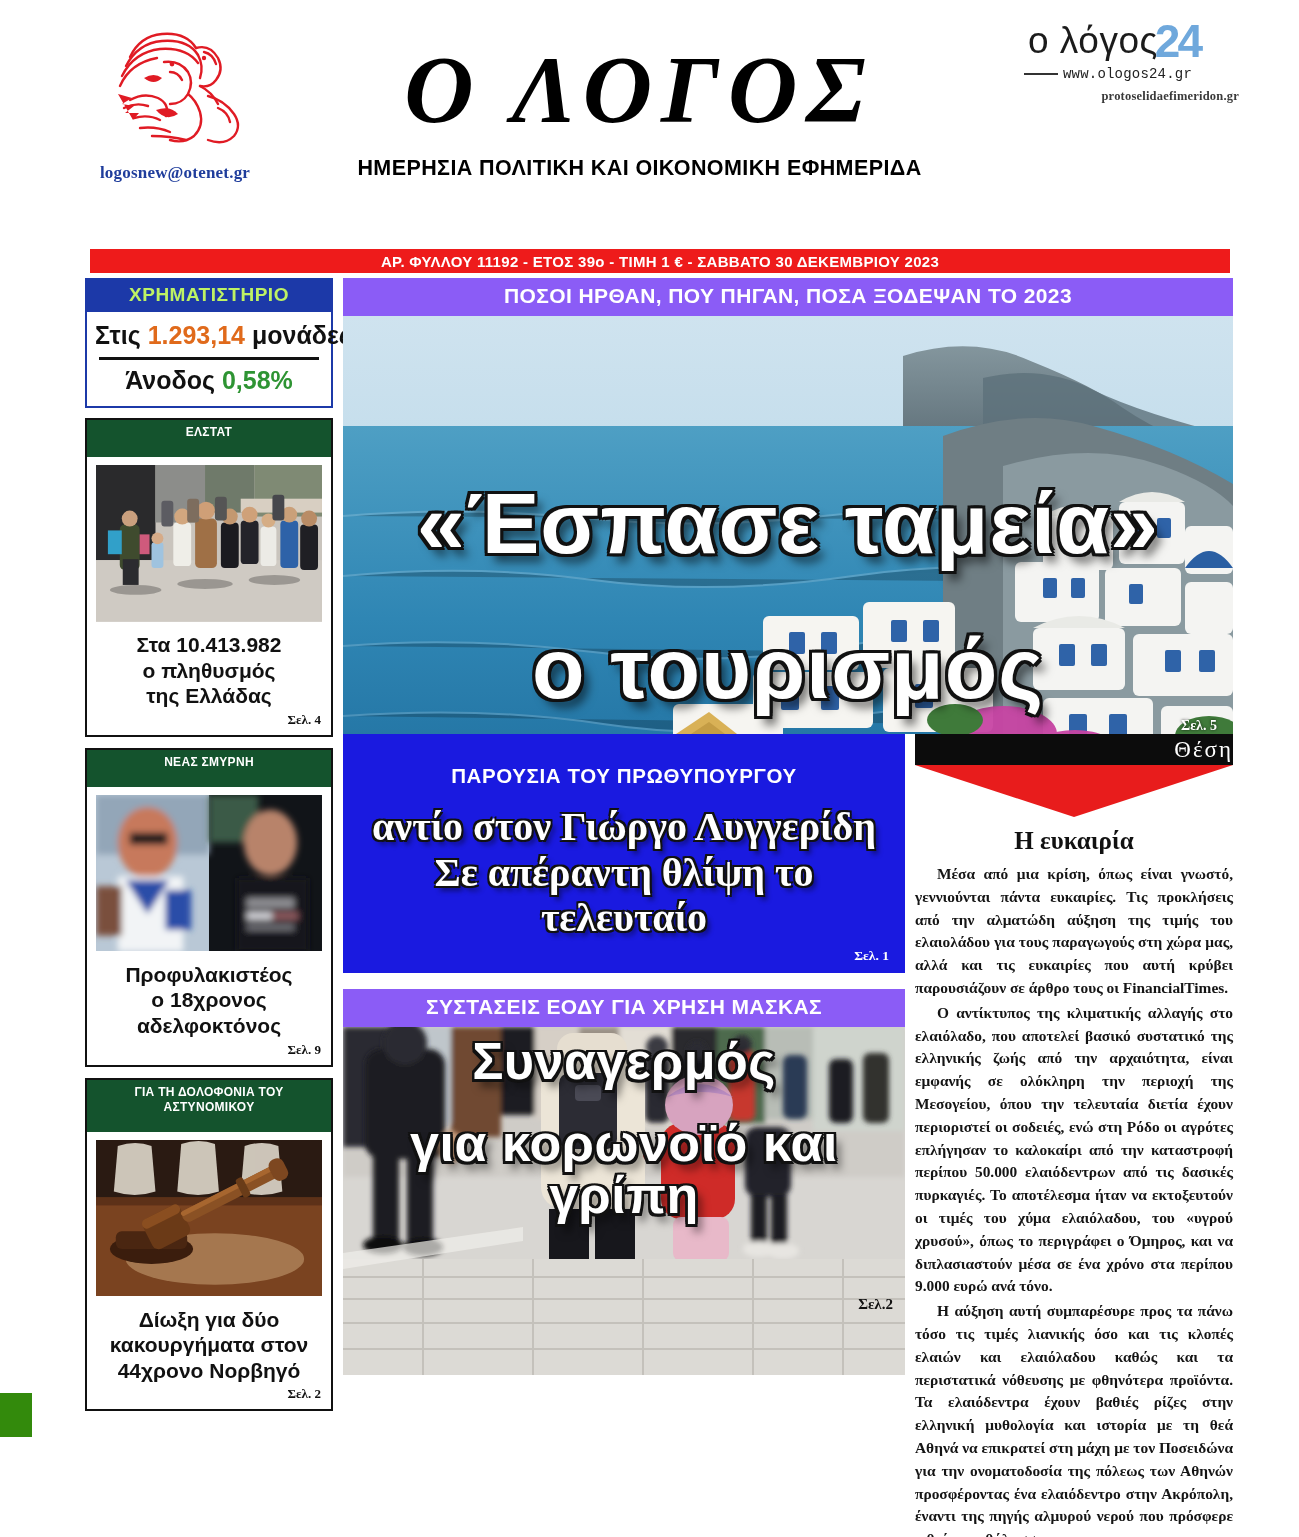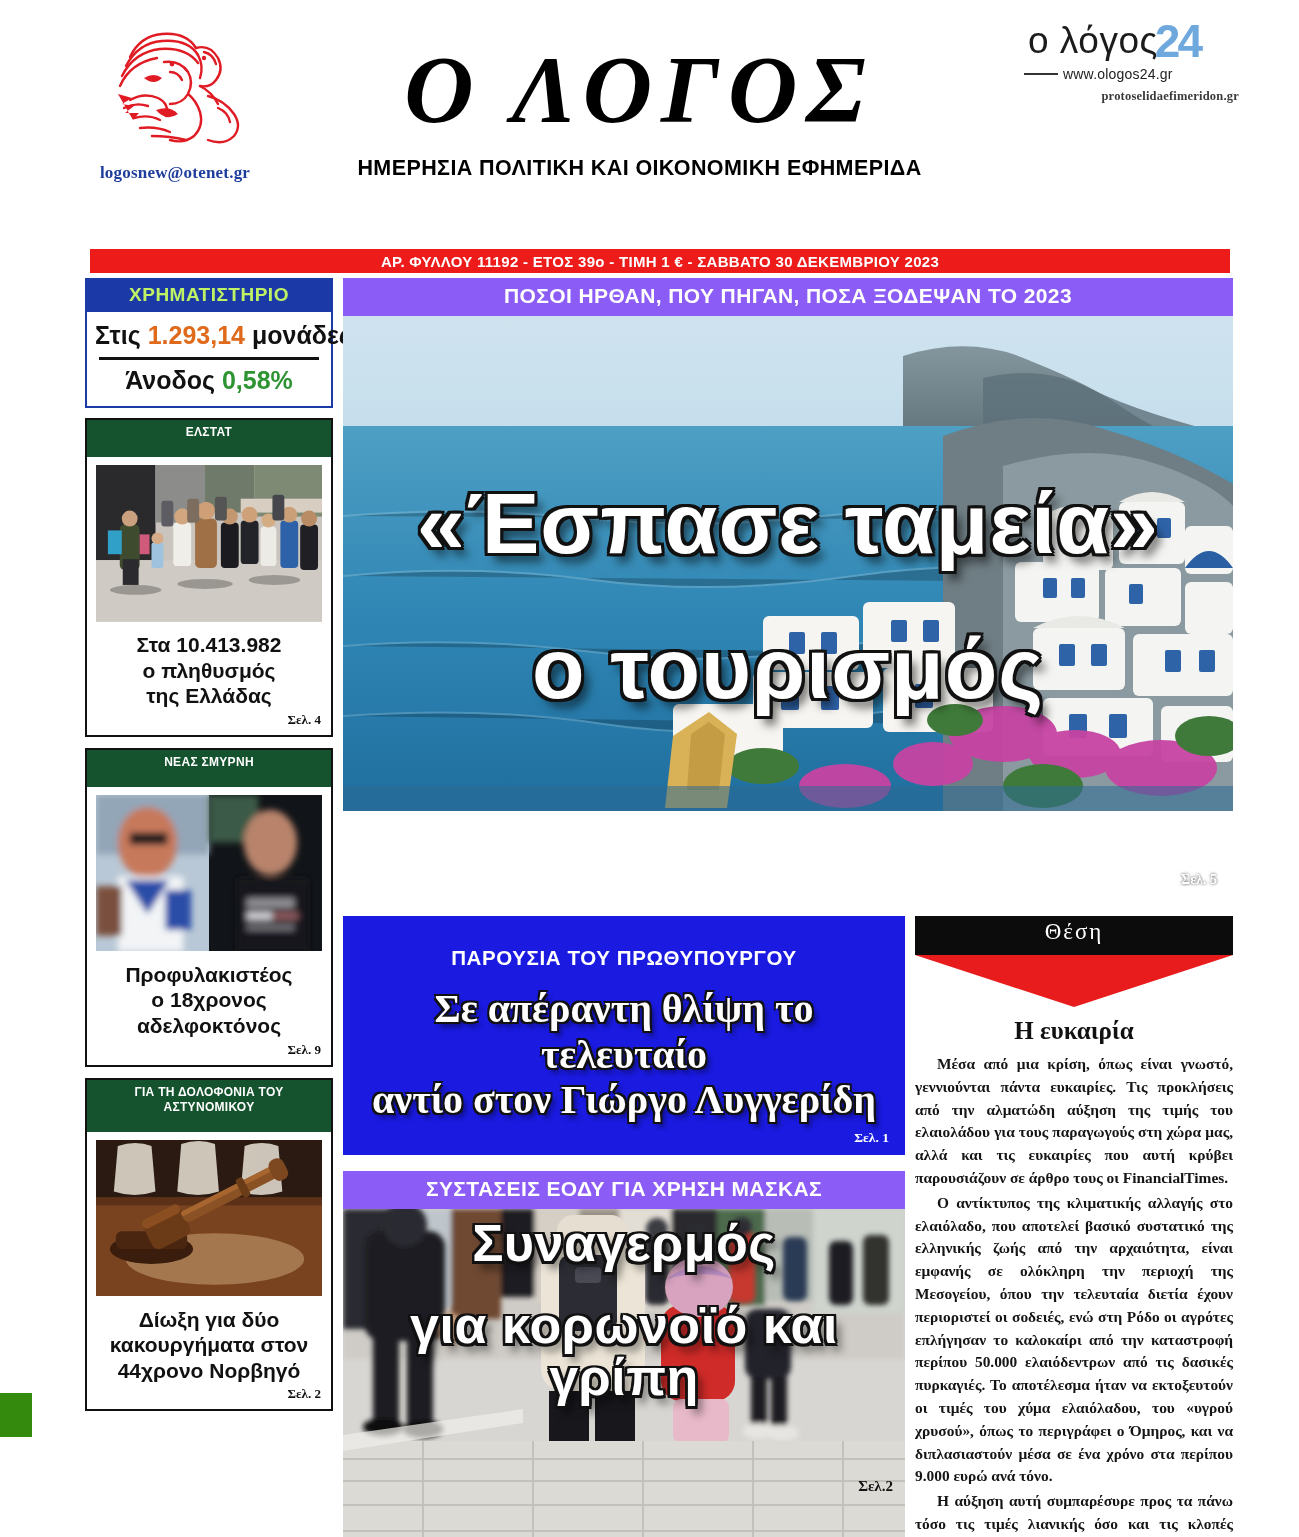--- a/index.html
+++ b/index.html
@@ -87,21 +87,21 @@
     letter-spacing: -3px;
   }
   .brand-url-row {
     position: absolute;
     left: 10px; bottom: 0;
     display: flex; align-items: center; gap: 5px;
     width: 180px;
   }
   .brand-url-rule { flex: 0 0 34px; height: 2px; background: #333; }
   .brand-url {
-    font-family: Liberation Sans, sans-serif;
+    font-family: Liberation Mono, monospace;
     font-size: 14px;
     color: #222;
     letter-spacing: 0.2px;
   }
   .brand-slogan {
     background: #000;
     color: #fff;
     width: 215px;
     text-align: center;
     padding: 7px 4px 9px;
@@ -223,23 +223,23 @@
     background: #8b5cf6;
     color: #fff;
     text-align: center;
     font-weight: bold;
     font-size: 21px;
     letter-spacing: 0.4px;
     padding: 6px 0 8px;
   }
   .hero {
     position: relative;
-    height: 572px;
+    height: 418px;
     overflow: hidden;
-    margin-bottom: 28px;
+    margin-bottom: 0;
   }
   .hero-title {
     position: absolute;
     left: 0; right: 0;
     text-align: center;
     font-family: "Liberation Sans", sans-serif;
     font-weight: bold;
     font-size: 86px;
     color: #fff;
     line-height: 0.98;
@@ -325,24 +325,24 @@
     color: #111;
     font-family: "Liberation Serif", serif;
     font-weight: bold;
     font-size: 15px;
   }
 
   
   .opinion-head {
     background: #0c0c0c;
     color: #fff;
-    text-align: center;
+    text-align: right;
     font-family: "Liberation Serif", serif;
     font-size: 23px;
-    padding: 3px 0 10px;
+    padding: 3px 0 2px;
     letter-spacing: 2px;
   }
   .opinion-arrow {
     width: 100%;
     height: 52px;
     display: block;
   }
   .opinion-title {
     text-align: center;
     font-family: "Liberation Serif", serif;
@@ -688,22 +688,22 @@
       <div class="hero-title hero-l2">ο τουρισμός</div>
       <div class="hero-ref">Σελ. 5</div>
     </div>
 
     <div class="lower-row">
 
       <div class="lower-left">
 
         <div class="blue-box">
           <div class="blue-kicker">ΠΑΡΟΥΣΙΑ ΤΟΥ ΠΡΩΘΥΠΟΥΡΓΟΥ</div>
+          <div class="blue-title">αντίο στον Γιώργο Λυγγερίδη</div>
           <div class="blue-title">Σε απέραντη θλίψη το τελευταίο</div>
-          <div class="blue-title">αντίο στον Γιώργο Λυγγερίδη</div>
           <div class="blue-ref">Σελ. 1</div>
         </div>
 
         <div class="black-strip">ΣΥΣΤΑΣΕΙΣ ΕΟΔΥ ΓΙΑ ΧΡΗΣΗ ΜΑΣΚΑΣ</div>
 
         <div class="photo-block">
           <svg class="scene" viewBox="0 0 562 348" preserveAspectRatio="none">
             <defs>
                 <filter id="softb">
                   <feGaussianBlur stdDeviation="2.6"></feGaussianBlur>

